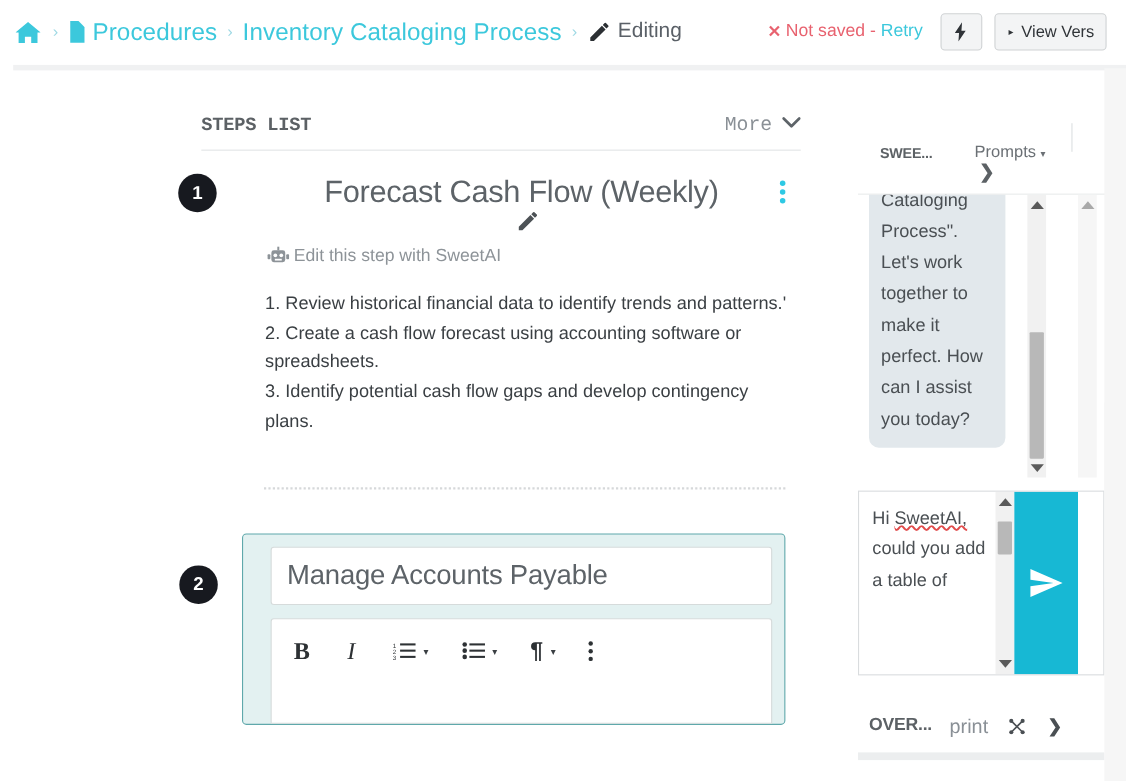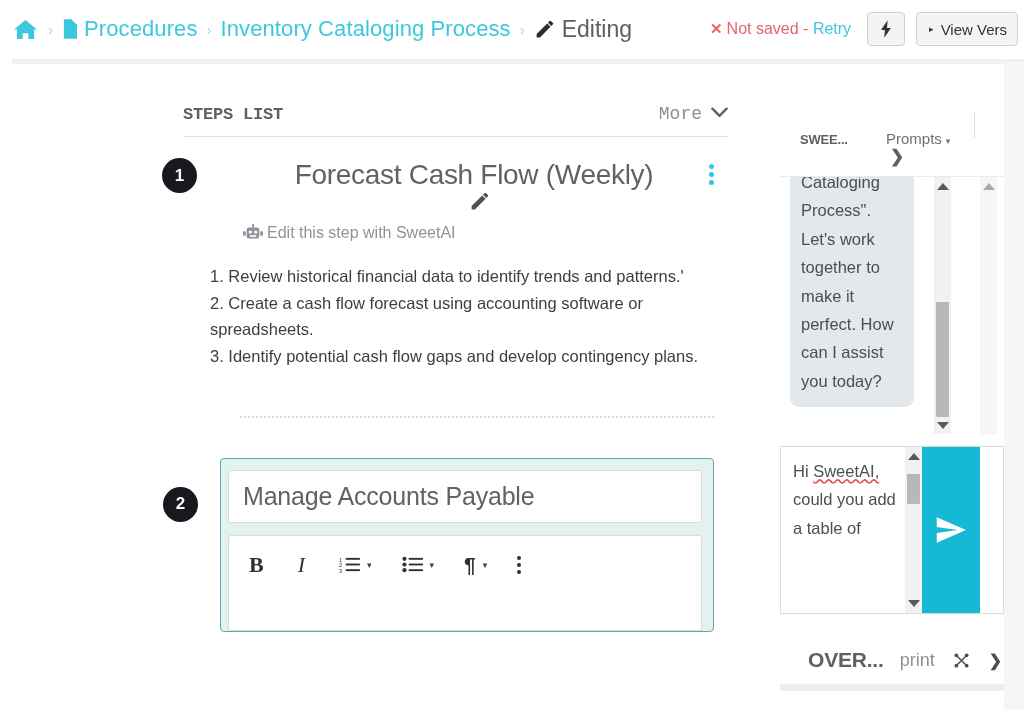--- a/index.html
+++ b/index.html
@@ -19,21 +19,21 @@
     position: absolute; top: 0; left: 0; width: 1024px; height: 58px;
     background: #ffffff;
     display: flex; align-items: center;
     padding-left: 14px;
   }
   .crumbs { display: flex; align-items: center; flex: 0 0 auto; }
   .crumb-link {
     color: #3cc8dc; font-size: 22px; text-decoration: none;
     white-space: nowrap; letter-spacing: .1px;
   }
-  .crumb-current { color: #5a6067; font-size: 23px; white-space: nowrap; }
+  .crumb-current { color: #5a6067; font-size: 19px; white-space: nowrap; }
   .sep { color: #9fd9e4; font-size: 15px; margin: 0 9px; }
   .home-icon { color: #3cc8dc; display:flex; align-items:center; margin-right:2px; }
   .doc-icon { color: #3cc8dc; display:flex; align-items:center; margin-right:7px; }
   .pencil-crumb { color: #2b2f33; display:flex; align-items:center; margin-right:7px; }
 
   .header-right { display:flex; align-items:center; margin-left: 78px; }
   .notsaved { font-size: 16px; color: #e8626f; white-space: nowrap; display:flex; align-items:center; }
   .notsaved .xmark { font-weight: bold; margin-right: 4px; font-size: 15px; }
   .retry-link { color: #3cc8dc; text-decoration: none; }
   .hdr-btn {
@@ -85,21 +85,21 @@
   }
   .kebab i { width: 5px; height: 5px; border-radius: 50%; background: #2ec9e4; display:block; }
 
   .sweetai-row {
     display: flex; align-items: center; margin-left: 60px; margin-top: 12px;
     color: #8d9398; font-size: 16px; cursor: pointer;
   }
   .robot-icon { margin-right: 4px; display:flex; align-items:center; color:#8d9398; }
 
   .step1-body {
-    margin-left: 27px; margin-top: 21px;
+    margin-left: 58px; margin-top: 21px;
     font-size: 16.5px; line-height: 1.62; color: #3a3f43;
     max-width: 496px;
   }
 
   .dotted-sep {
     margin: 46px 0 0 57px; width: 474px;
     border-top: 2px dotted #cfd2d4; opacity: .85;
   }
 
   
@@ -109,21 +109,21 @@
     width: 35px; height: 35px; border-radius: 50%;
     background: #17191f; color: #fff;
     font-size: 17px; font-weight: bold;
     display: flex; align-items: center; justify-content: center;
   }
   .edit-card {
     margin-left: 37px; width: 494px;
     border: 1px solid #5fa8ab;
     background: #e3f1f1;
     border-radius: 4px;
-    padding: 11px 11px 0 7px;
+    padding: 11px 11px 0 25px;
   }
   .edit-title-input {
     width: 100%; height: 53px;
     background: #fff; border: 1px solid #d6dbdb; border-radius: 3px;
     font-size: 25px; color: #5d6368; font-family: "Liberation Sans", sans-serif;
     padding: 0 14px; letter-spacing: -0.2px;
     outline: none;
   }
   .editor-box {
     margin-top: 12px; background: #fff;
@@ -217,21 +217,21 @@
   }
   .composer-outer-sb {
     position: absolute; left: 224px; top: 0; width: 20px; height: 168px; background: #f6f6f6;
   }
 
   .over-head {
     position: relative; margin-top: 22px; height: 48px;
     display: flex; align-items: center;
   }
   .over-title {
-    margin-left: 28px; font-size: 21px; font-weight: bold; color: #5c6165; letter-spacing:-0.2px;
+    margin-left: 10px; font-size: 16px; font-weight: bold; color: #5c6165; letter-spacing:-0.2px;
   }
   .over-print { margin-left: 16px; font-size: 18px; color: #8a9096; cursor: pointer; }
   .over-expand { margin-left: 19px; color: #4a4f53; cursor: pointer; display:flex; align-items:center;}
   .over-chev { margin-left: 20px; font-size: 16px; color: #4a4f53; font-weight:bold; cursor:pointer; }
   .over-rule { position:absolute; left: 0px; top: 48px; width: 224px; height: 7px; background:#eceeef; }
 
   .page-scrollbar {
     position: absolute; right: 0; top: 62px; width: 20px; height: 648px;
     background: #f6f6f6;
   }

